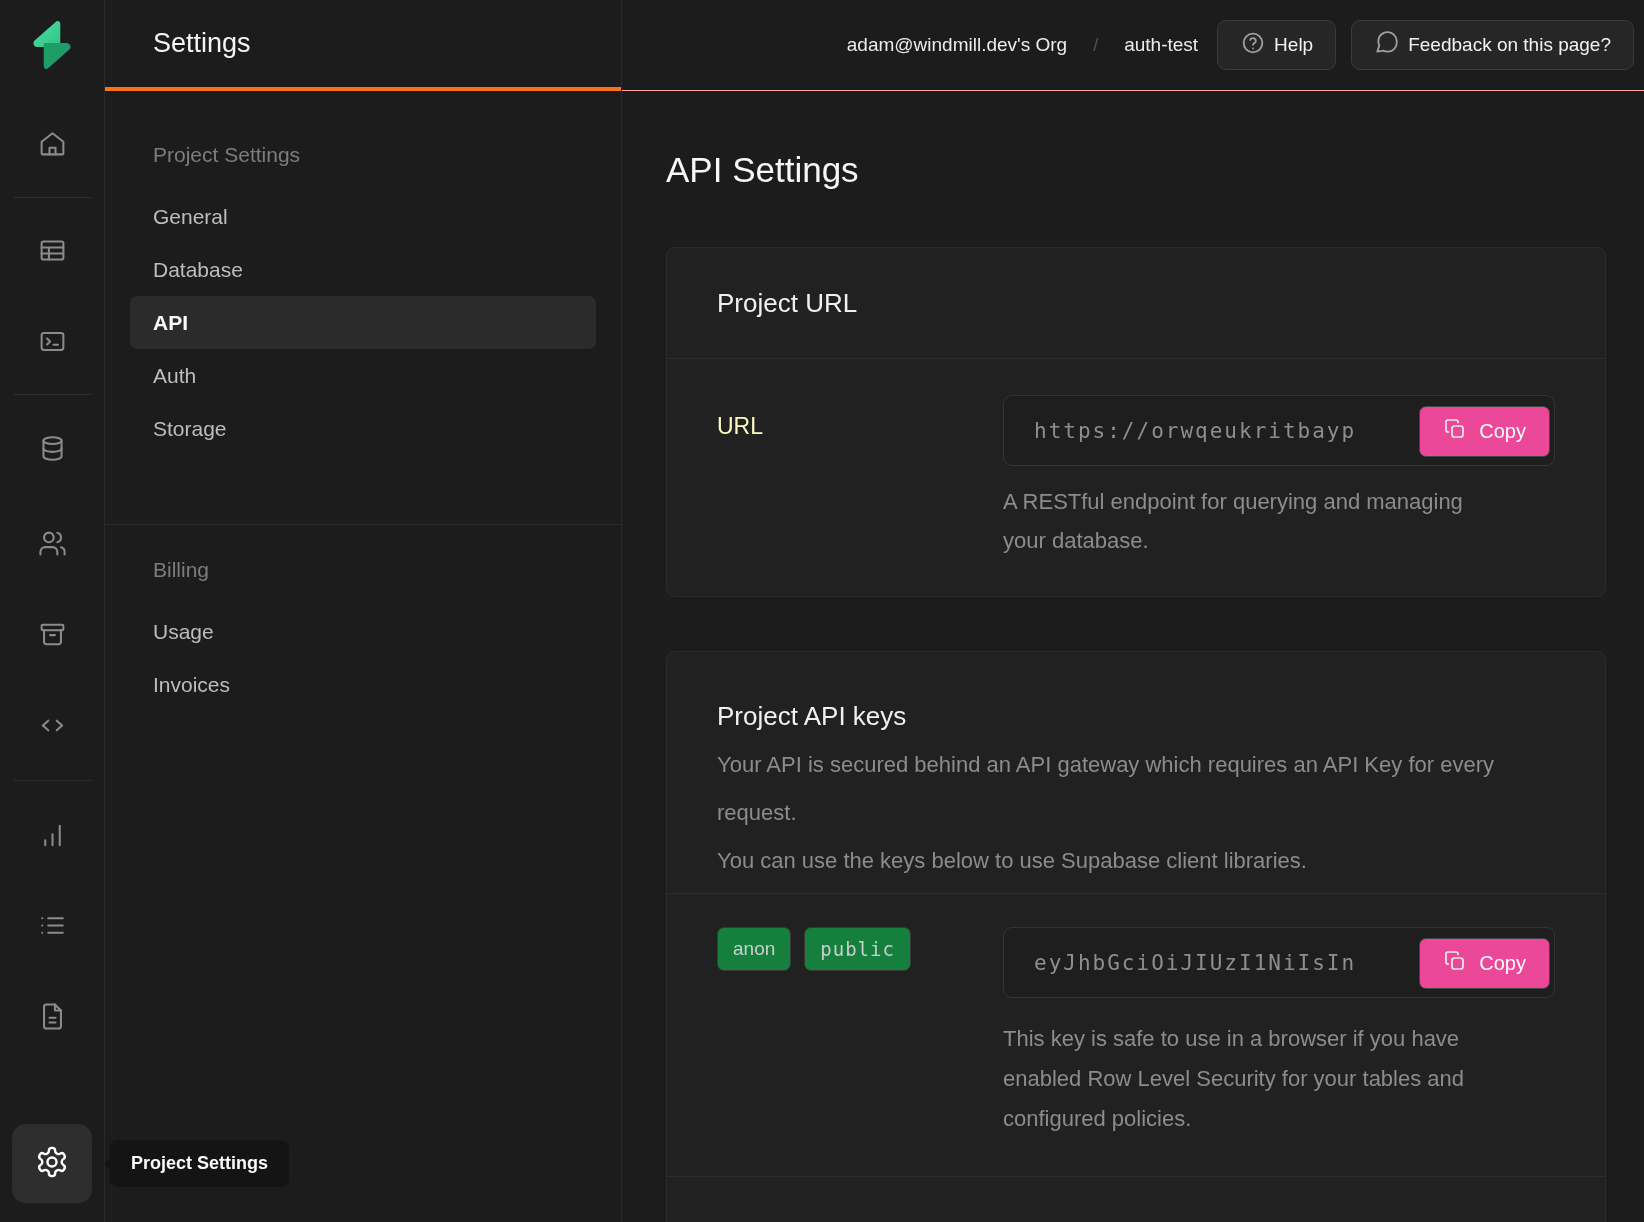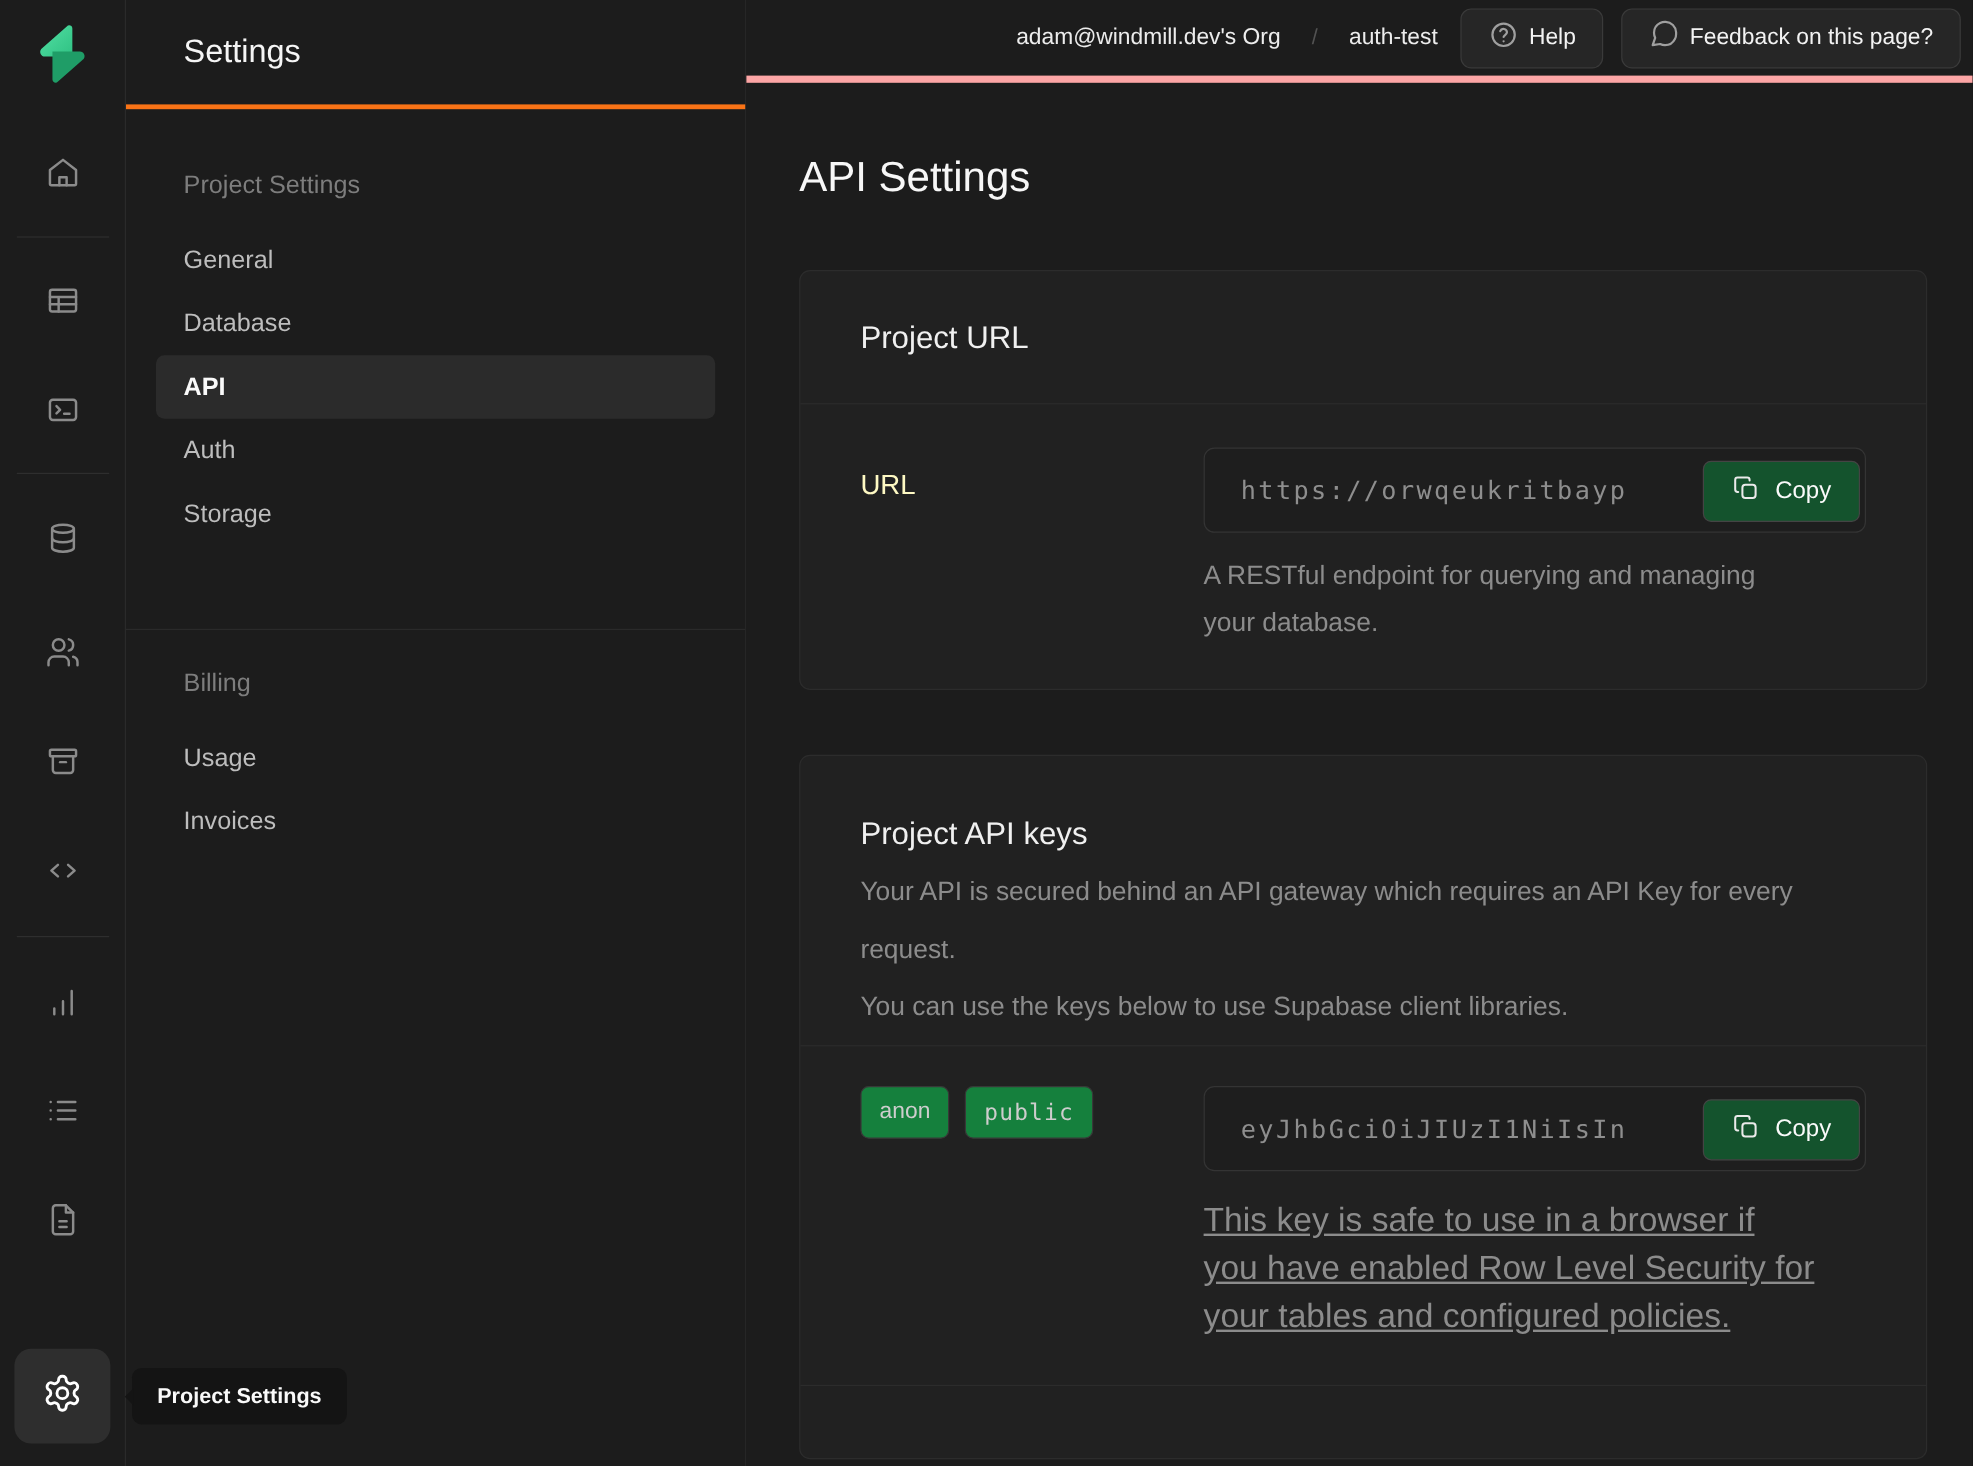--- a/index.html
+++ b/index.html
@@ -38,21 +38,21 @@
   .nav-label { height:52px; padding:0 23px; display:flex; align-items:center;
                color:#7d7d7d; font-size:21px; margin-bottom:9px; }
   .nav-item { height:53px; padding:0 23px; display:flex; align-items:center; border-radius:7px;
               color:#bdbdbd; font-size:21px; text-decoration:none; cursor:pointer; }
   .nav-item.active { background:#2b2b2b; color:#fafafa; font-weight:700; }
   .sb-div { border-top:1px solid #2a2a2a; margin:69px -25px 0; }
   .nav-label.second { margin-top:19px; }
 
   
   .main { flex:1; min-width:0; display:flex; flex-direction:column; background:#1c1c1c; }
-  .main-header { height:69px; flex:none; border-bottom:6px solid #fca5a5;
+  .main-header { height:91px; flex:none; border-bottom:1px solid #fca5a5;
                  display:flex; align-items:center; justify-content:flex-end; padding:0 10px; gap:15px; }
   .crumbs { display:flex; align-items:center; gap:26px; margin-right:4px; font-size:19px; color:#ececec; }
   .crumb-sep { color:#525252; font-size:18px; }
   .hdr-btn { height:50px; border-radius:9px; background:#262626; border:1px solid #3a3a3a;
              display:flex; align-items:center; gap:8px; padding:0 22px; font-size:19px; color:#f2f2f2; cursor:pointer; }
   .hdr-btn svg { width:26px; height:26px; color:#9f9f9f; }
 
   .content { padding-left:44px; }
   .page-title { margin-top:56px; font-size:35px; font-weight:500; color:#f7f7f7; line-height:46px; }
 
@@ -63,36 +63,36 @@
   .row { display:flex; }
   .f-label { width:286px; flex:none; padding-top:18px; font-size:23px; color:#fef9c3; }
   .f-main { flex:1; min-width:0; }
 
   .input { position:relative; height:71px; border:1px solid #343434; background:#1e1e1e; border-radius:9px;
            display:flex; align-items:center; padding:0 160px 0 30px; }
   .mono { font-family:"DejaVu Sans Mono", monospace; font-size:21px; letter-spacing:2px;
           color:#8e8e8e; white-space:nowrap; overflow:hidden; }
   .copy-btn { position:absolute; right:4px; top:10px; height:51px;
               display:flex; align-items:center; gap:12px; padding:0 23px;
-              background:#14532d; border:1px solid #444444; border-radius:7px;
+              background:#ec4899; border:1px solid #444444; border-radius:7px;
               font-size:20px; color:#fafafa; cursor:pointer; }
   .copy-btn svg { width:24px; height:24px; color:#eaeaea; }
   .f-desc { margin-top:16px; font-size:22px; line-height:39px; color:#8c8c8c; max-width:465px; }
 
   .card2-hd { padding:47px 50px 8px; }
   .card2-title { font-size:26px; color:#f0f0f0; line-height:34px; }
   .card-intro { margin-top:8px; font-size:22px; line-height:48px; color:#8c8c8c; max-width:795px; }
   .card-div { border-top:1px solid #2c2c2c; }
   .keys-row { padding:33px 50px 0; display:flex; }
   .badge-col { width:286px; flex:none; display:flex; gap:13px; align-items:flex-start; }
   .badge { height:44px; display:flex; align-items:center; padding:0 15px;
            background:#15803d; border:1px solid #383838; border-radius:7px;
            font-size:19px; color:#cdcdcd; }
   .badge.is-mono { font-family:"DejaVu Sans Mono", monospace; letter-spacing:1px; }
-  .key-desc { margin-top:21px; font-size:28px; line-height:40px; color:#8c8c8c; max-width:510px;text-decoration:underline; }
+  .key-desc { margin-top:21px; font-size:22px; line-height:40px; color:#8c8c8c; max-width:510px; }
   .after-div { margin-top:37px; }
   .next-stub { height:60px; }
 </style>
 </head>
 <body>
 
 <div class="screen">
 
   <aside class="iconbar">
     <div class="logo">

